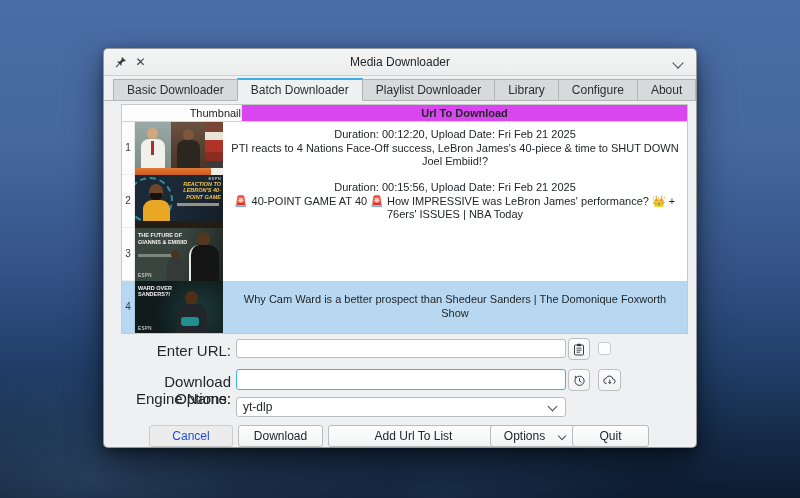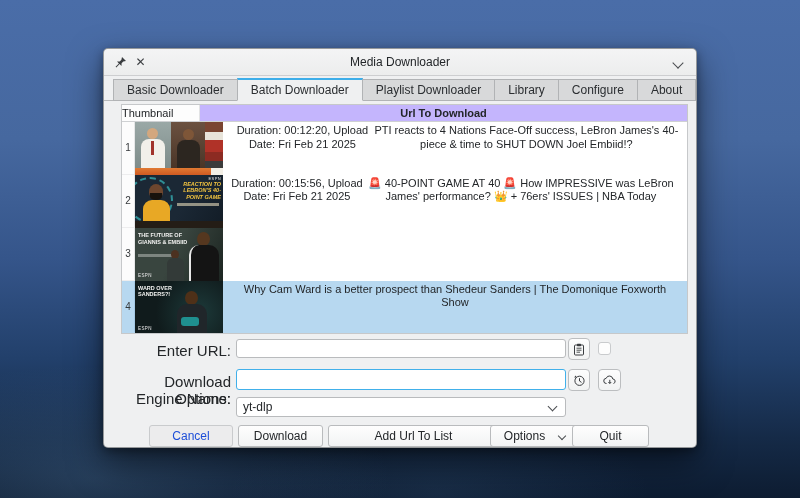--- a/index.html
+++ b/index.html
@@ -37,29 +37,29 @@
     background:#d8d9da; border:1px solid #b1b3b5; margin-left:-1px; cursor:pointer; white-space:nowrap; }
   .tab:first-child{ margin-left:0; }
   .tab.active{ height:23px; line-height:21px; background:#eff0f1; border-top:2px solid #3daee9;
     border-bottom:1px solid #eff0f1; position:relative; z-index:4; }
   .pane-line{ position:absolute; top:51px; left:0; right:0; height:1px; background:#b6b8ba; }
 
   
   .table{ position:absolute; left:17px; top:55px; width:567px; height:230px;
     background:#ffffff; border:1px solid #c6c8ca; display:flex; flex-direction:column; }
   .thead{ display:flex; height:17px; font-size:11px; border-bottom:1px solid #cfd1d3; }
-  .th-thumb{ width:78px; background:#fdfdfd; text-align:left; line-height:16px; color:#232629;
+  .th-thumb{ width:120px; background:#fdfdfd; text-align:right; line-height:16px; color:#232629;
     border-right:1px solid #e2e3e4; }
-  .th-url{ flex:1; background:#c4b5fd; text-align:center; line-height:16px; font-weight:bold; color:#232629; }
+  .th-url{ flex:1; background:#d946ef; text-align:center; line-height:16px; font-weight:bold; color:#232629; }
   .trow{ display:flex; height:53px; }
   .trow.r2{ height:54px; }
   .tnum{ width:13px; background:#fcfcfc; border-right:1px solid #e6e7e8; border-bottom:1px solid #ededee;
     font-size:10px; color:#35383b; display:flex; align-items:center; justify-content:center; }
   .tthumb{ width:88px; position:relative; overflow:hidden; background:#111; }
-  .ttext{ flex:1; padding:2px 8px; display:flex; flex-direction:row; justify-content:center;
+  .ttext{ flex:1; padding:2px 8px; display:flex; flex-direction:column; justify-content:center;
     text-align:center; font-size:11px; line-height:13.5px; color:#232629; }
   .trow.selected .tnum, .trow.selected .ttext{ background:#b7d8f0; }
   .trow.selected .tnum{ border-right-color:#a5c9e4; border-bottom-color:#b7d8f0; }
 
   
   .thumb-abs{ position:absolute; }
   
   .t1{ background:#2a2522; }
   .t1 .left{ left:0; top:0; width:36px; height:46px; background:linear-gradient(#9aa8a6,#7e8c8a); }
   .t1 .mid{ left:36px; top:0; width:34px; height:46px; background:linear-gradient(#6b5140,#4a3527); }

